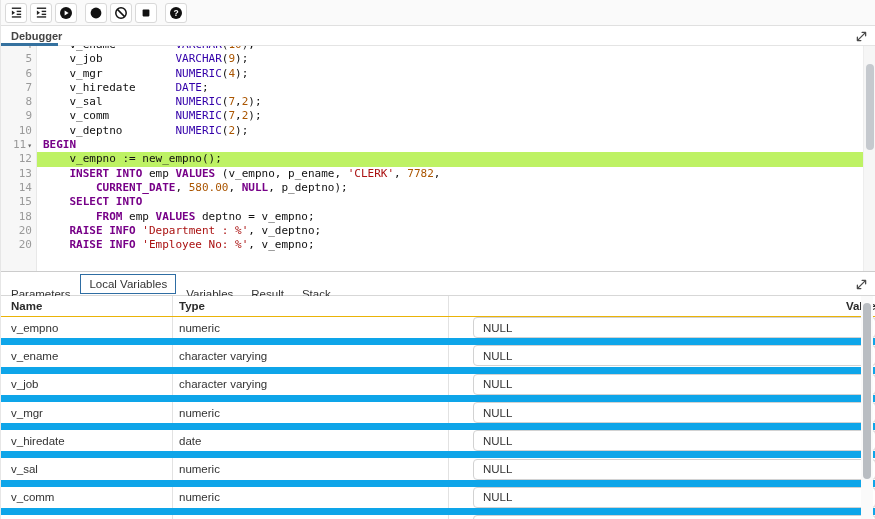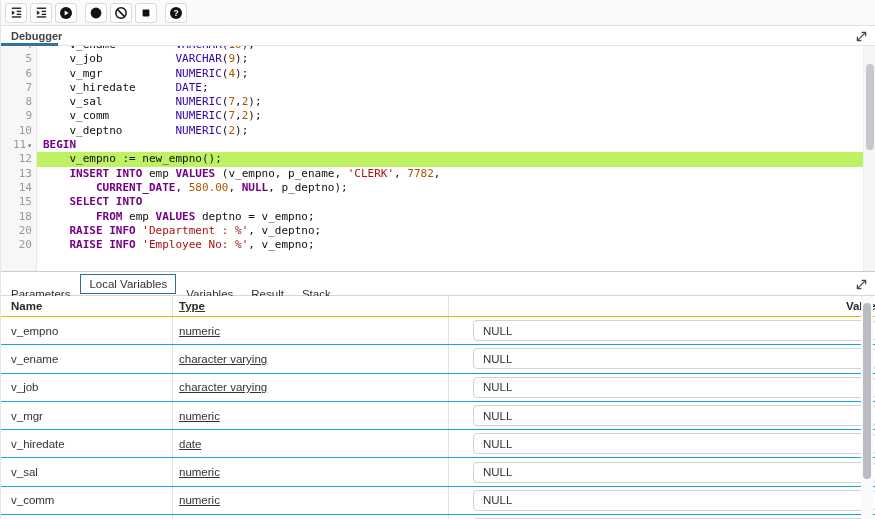--- a/index.html
+++ b/index.html
@@ -43,24 +43,24 @@
   
   #bottom-panel{position:absolute;left:0;top:271px;width:875px;height:248px;background:#fff;
                 border-top:1px solid #cccccc;box-sizing:border-box;overflow:hidden;}
   #tabs-bar{position:relative;height:24px;border-bottom:1px solid #d7d7d7;display:flex;align-items:center;
             padding-left:1px;box-sizing:border-box;}
   .tab{font-size:11.5px;color:#333;padding:0 9px;height:24px;line-height:24px;cursor:pointer;white-space:nowrap;margin-top:21px;}
   .tab.active{border:1.5px solid #2e6da3;border-radius:0;height:18px;line-height:18px;padding:0 8px;margin:0 1px;}
 
   
   #grid{position:relative;}
-  .g-row{display:flex;height:28.3px;border-bottom:1px solid #0ea5e9;box-sizing:border-box;align-items:center;background:#fff;}
+  .g-row{display:flex;height:28.3px;border-bottom:7px solid #0ea5e9;box-sizing:border-box;align-items:center;background:#fff;}
   #grid-header{display:flex;height:21px;border-bottom:1px solid #eab308;box-sizing:border-box;align-items:center;background:#fff;}
   .c-name{flex:0 0 172px;width:172px;padding-left:10px;box-sizing:border-box;border-right:1px solid #e2e2e2;height:100%;display:flex;align-items:center;}
-  .c-type{flex:0 0 276px;width:276px;padding-left:6px;box-sizing:border-box;border-right:1px solid #e2e2e2;height:100%;display:flex;align-items:center;text-decoration:underline;}
+  .c-type{flex:0 0 276px;width:276px;padding-left:6px;box-sizing:border-box;border-right:1px solid #e2e2e2;height:100%;display:flex;align-items:center;}
   .c-value{flex:1;padding-left:5px;box-sizing:border-box;height:100%;display:flex;align-items:center;justify-content:flex-end;}
   #grid-header .hd{font-size:11.5px;font-weight:600;color:#2b2b2b;}
   .cell-txt{font-size:11.5px;color:#333;}
   .val-input{width:403px;height:21px;border:1px solid #d2d2d2;border-radius:4px;background:#fff;
              display:flex;align-items:center;padding-left:9px;box-sizing:border-box;font-size:11.5px;color:#333;}
   #table-scrollbar{position:absolute;right:3px;top:24px;width:12px;height:224px;background:#fafafa;}
   #table-thumb{position:absolute;left:2px;top:7px;width:8px;height:176px;background:#b9bdc2;border-radius:4px;cursor:pointer;}
   #bp-expand{top:5px;}
 </style>
 </head>

